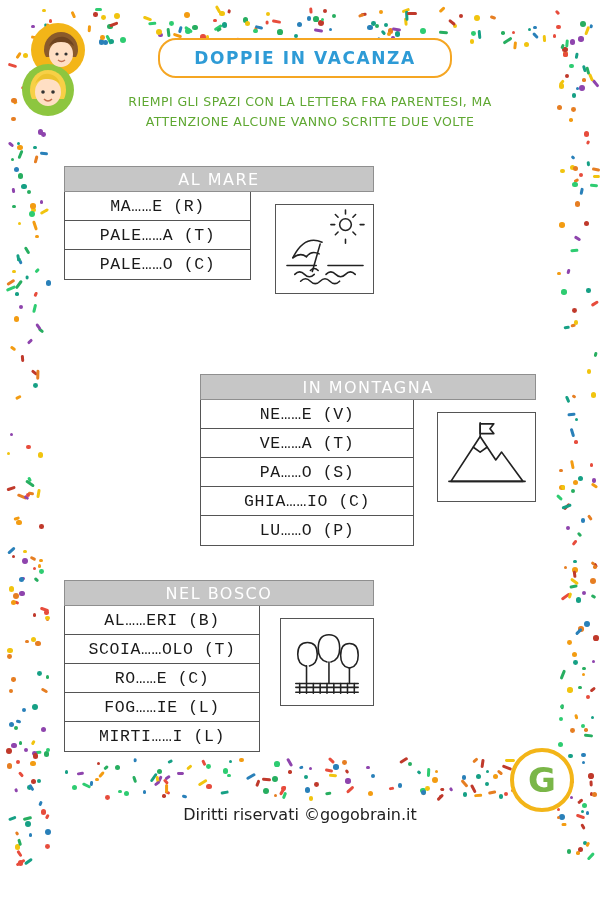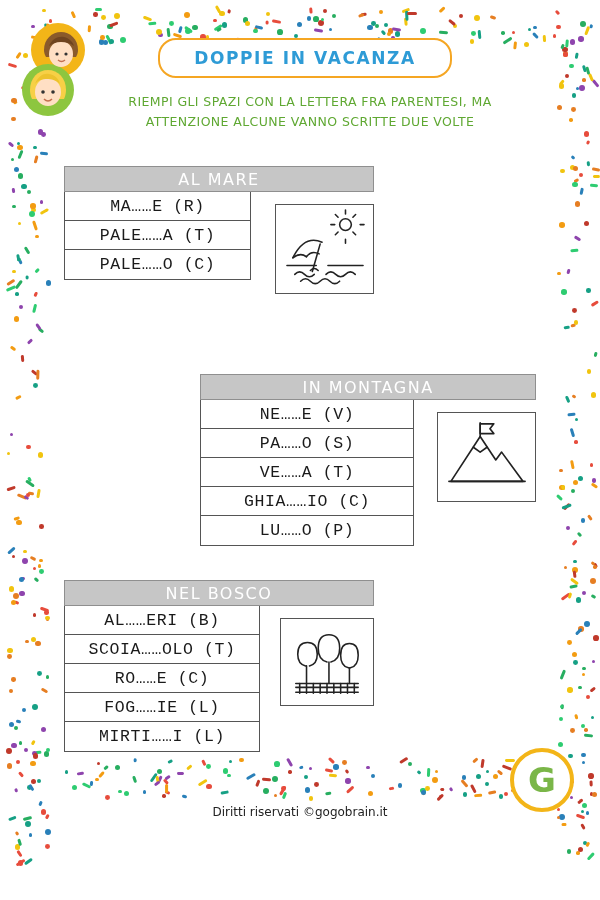--- a/index.html
+++ b/index.html
@@ -175,21 +175,21 @@
   #block-bosco .block-header { width: 310px; }
   #block-bosco .rows { width: 196px; }
   #block-bosco .pic-box { width: 94px; height: 88px; margin-left: 20px; margin-top: 12px; }
 
   .footer {
     position: absolute;
     left: 0;
     top: 805px;
     width: 600px;
     text-align: center;
-    font-size: 12px;
+    font-size: 16px;
     color: #222;
   }
 </style>
 </head>
 <body>
 
 <div class="page">
 
   <div class="confetti-layer" id="confetti">
       <div class="dot" style="width: 4.71376px; height: 4.71376px; left: 43.8302px; top: 610.146px; background: rgb(231, 76, 60);"></div>
@@ -766,22 +766,22 @@
         </svg>
       </div>
     </div>
   </div>
 
   <div class="block" id="block-montagna">
     <div class="block-header">IN MONTAGNA</div>
     <div class="block-body">
       <div class="rows">
         <div class="row">NE……E (V)</div>
+        <div class="row">VE……A (T)</div>
         <div class="row">PA……O (S)</div>
-        <div class="row">VE……A (T)</div>
         <div class="row">GHIA……IO (C)</div>
         <div class="row">LU……O (P)</div>
       </div>
       <div class="pic-box">
         <svg viewBox="0 0 90 82" width="88" height="80">
           <g fill="none" stroke="#222" stroke-width="1.7" stroke-linejoin="round" stroke-linecap="round">
             <path d="M6 66h78"></path>
             <path d="M8 66L38 20l16 24 6-8 22 30z"></path>
             <path d="M31 31l7 5 7-5"></path>
             <path d="M38 20V6"></path>

